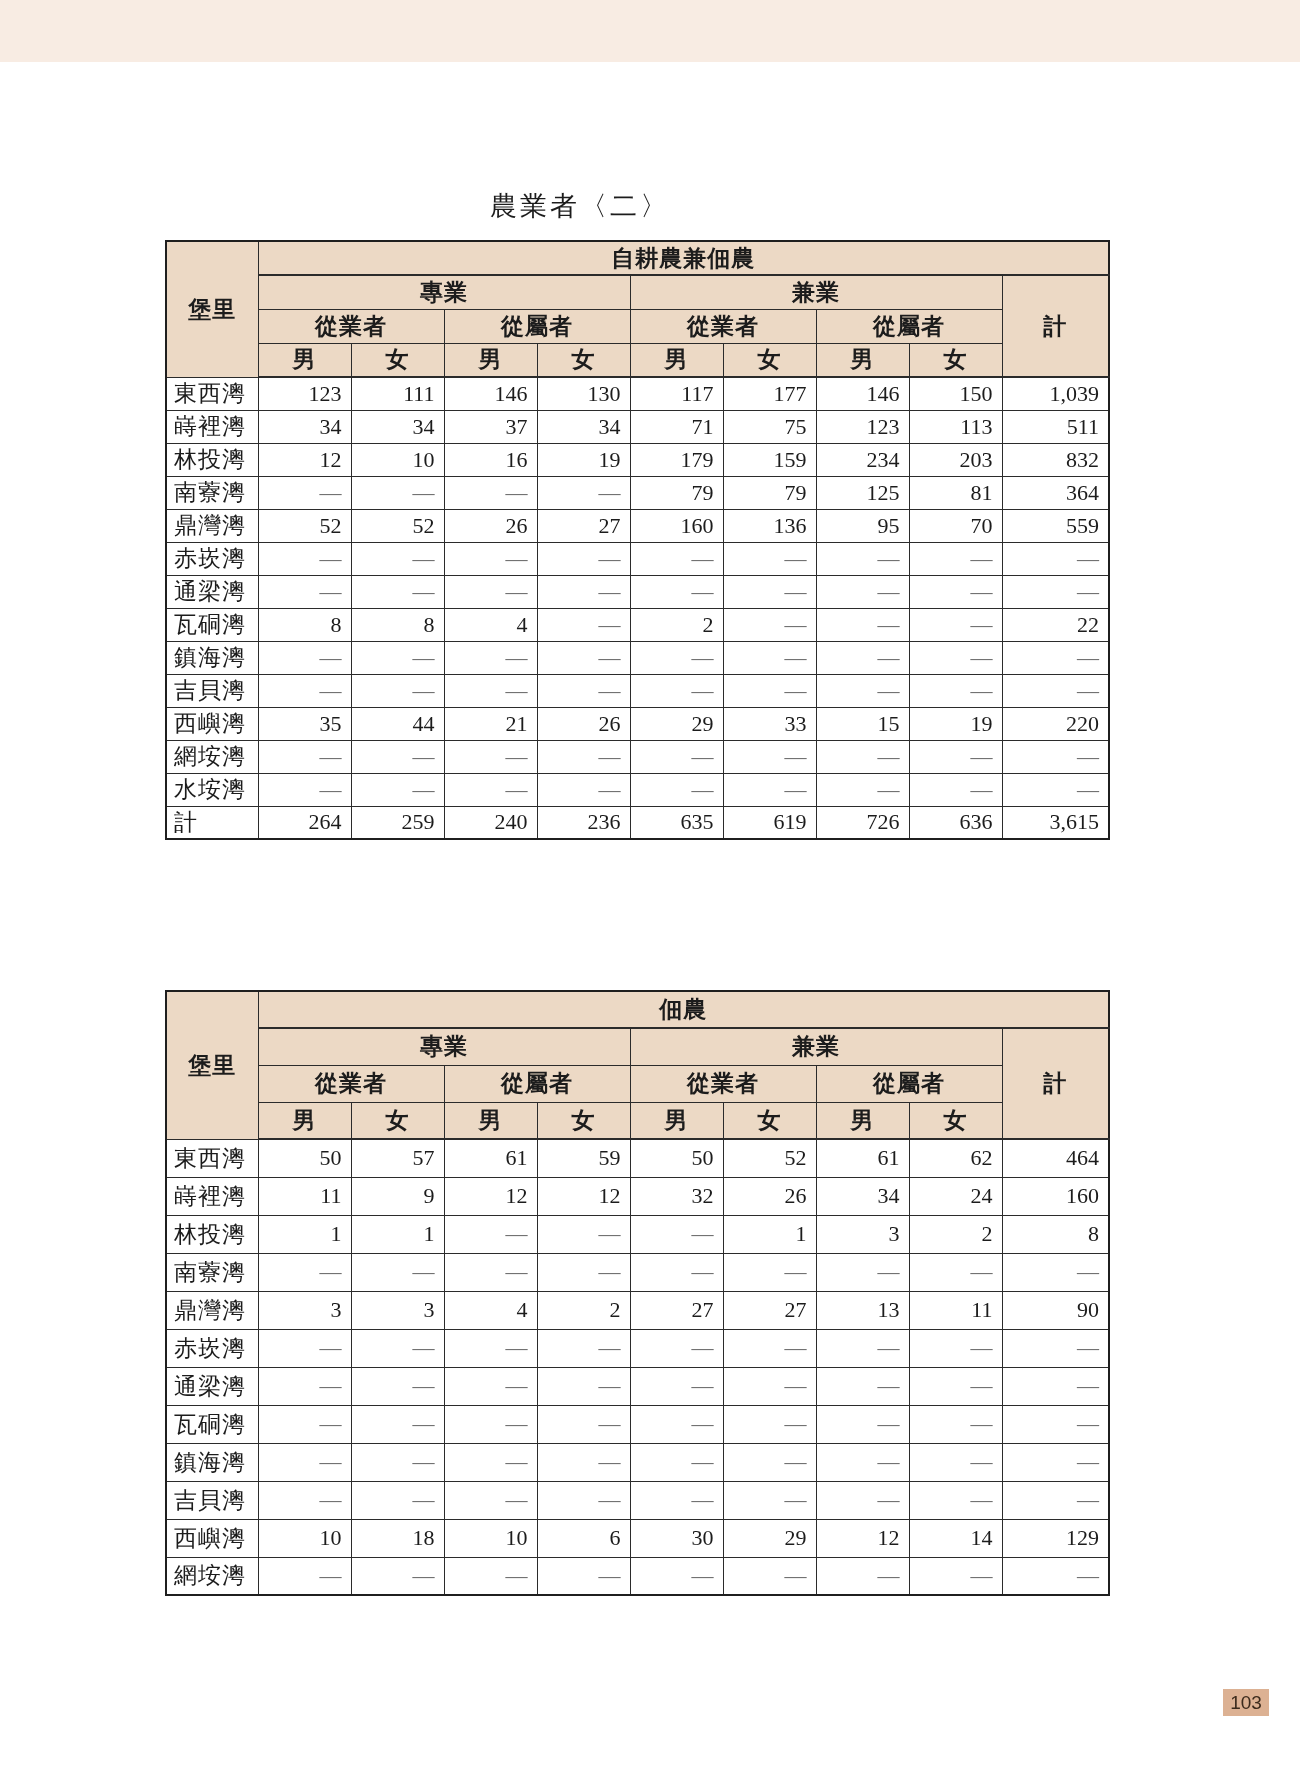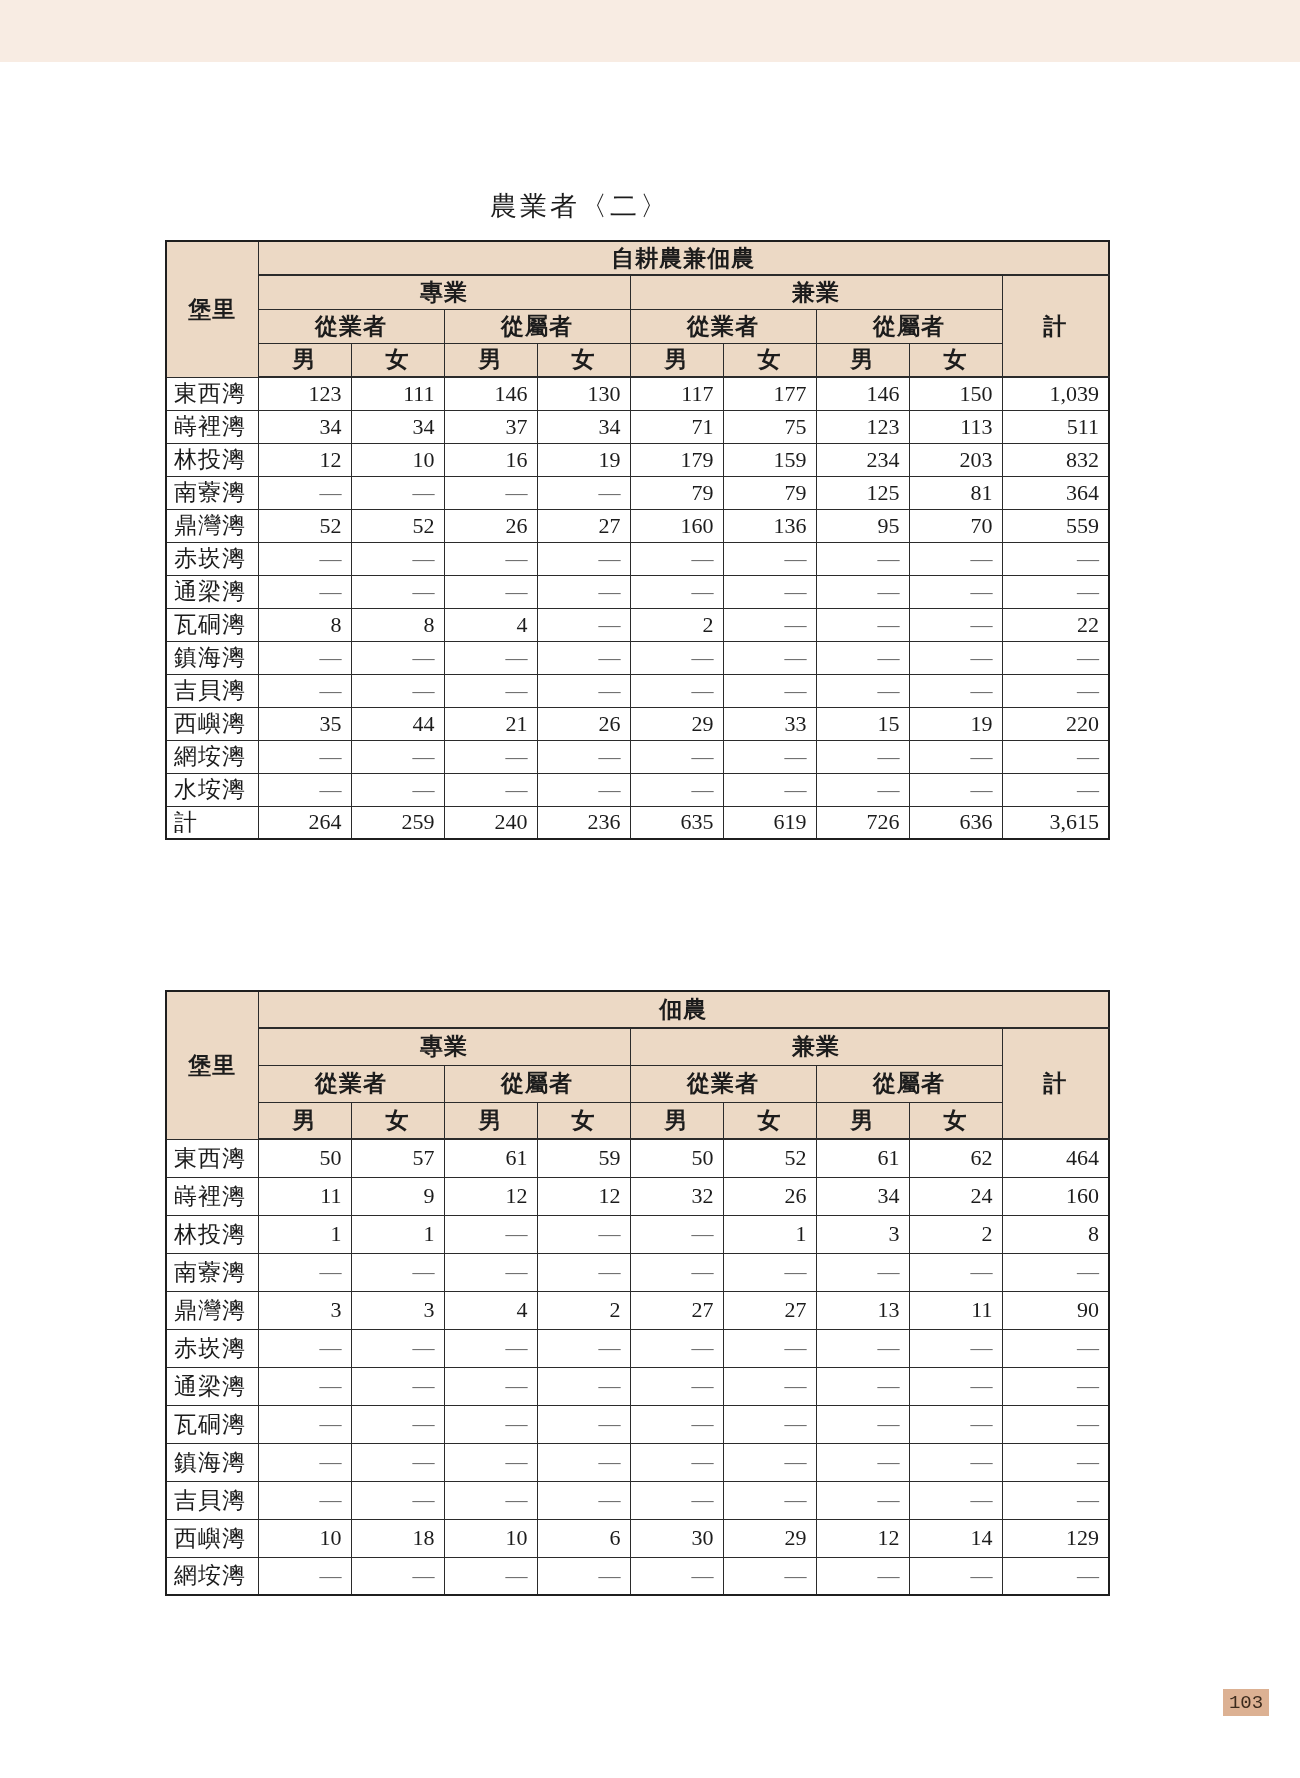--- a/index.html
+++ b/index.html
@@ -26,21 +26,21 @@
   .doc-table thead th.category{border-bottom-width:2px;}
   .doc-table thead tr.hr-last th{border-bottom-width:2.5px;}
   .doc-table thead th.total-col{border-bottom-width:2.5px;}
   .t0 thead tr{height:34px;} .t0 tbody tr{height:33px;}
   .t1 thead tr{height:37px;} .t1 tbody tr{height:38px;}
   .doc-table tbody th.rowlabel{font-weight:normal;font-size:23px;text-align:left;padding-left:7px;letter-spacing:1px;background:#fff;}
   .doc-table td.num{font-size:22px;text-align:right;padding-right:9px;background:#fff;}
   .doc-table td.dash{color:#6a6a6a;}
   .page-number{
     position:absolute;left:1223px;top:1689px;width:46px;height:27px;background:var(--pagenum-bg);
-    color:#3c2b1d;font-family:Liberation Mono, monospace;font-size:19px;
+    color:#3c2b1d;font-family:Liberation Sans, sans-serif;font-size:19px;
     display:flex;align-items:center;justify-content:center;
   }
 </style>
 </head>
 <body>
 
 <div class="top-bar"></div>
 
 <div class="title-wrap">
   <h1>農業者〈二〉</h1>

